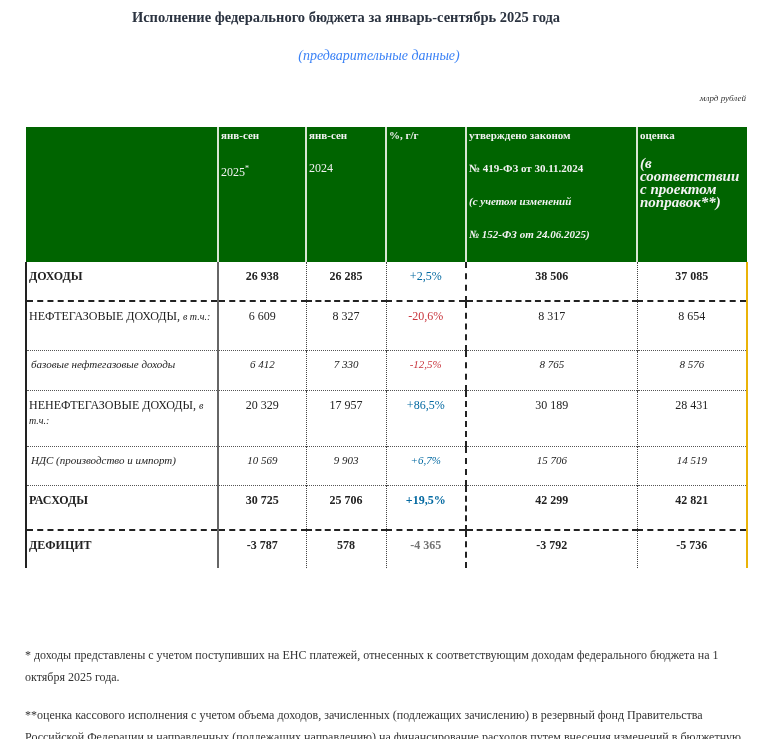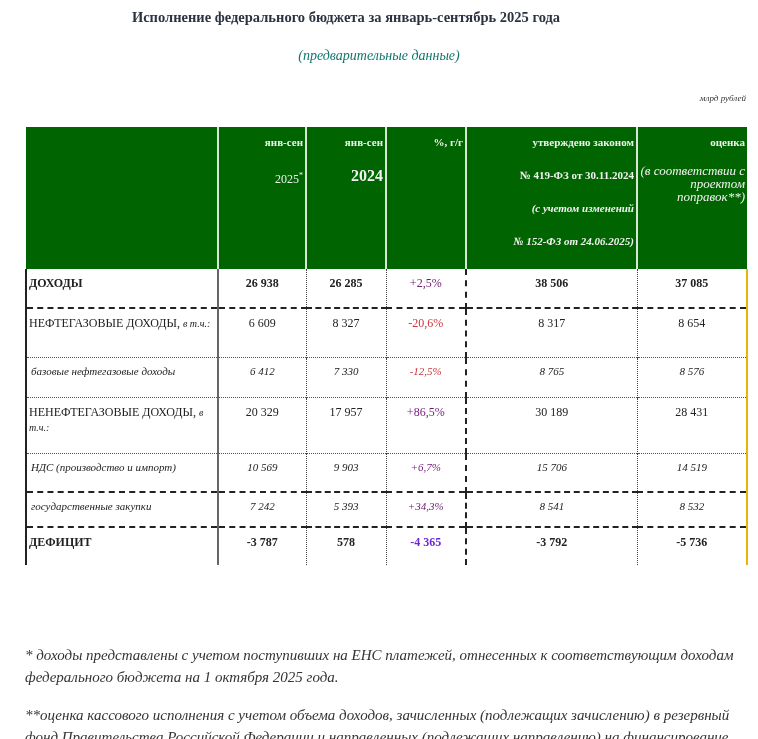--- a/index.html
+++ b/index.html
@@ -1,40 +1,40 @@
 <!DOCTYPE html>
 <html><head>
 <meta charset="utf-8">
 <style>
   html, body { margin: 0; padding: 0; background: #ffffff; }
   body { width: 758px; height: 739px; position: relative; overflow: hidden;
          font-family: "Liberation Serif", "DejaVu Serif", serif; color: #222; }
   .title { position: absolute; top: 9px; left: 0; width: 692px; text-align: center;
            font-size: 14.5px; font-weight: bold; color: #2b3340; }
   .subtitle { position: absolute; top: 48px; left: 0; width: 758px; text-align: center;
-              font-size: 14px; font-style: italic; color: #0f766e; }
+              font-size: 14px; font-style: italic; color: #3b82f6; }
   .units { position: absolute; top: 93px; right: 12px; font-size: 9px; font-style: italic; color: #333; }
 
   table.budget { position: absolute; top: 127px; left: 25px; width: 721px;
                  border-collapse: collapse; table-layout: fixed; }
   table.budget col.c0 { width: 192px; }
   table.budget col.c1 { width: 88px; }
   table.budget col.c2 { width: 80px; }
   table.budget col.c3 { width: 80px; }
   table.budget col.c4 { width: 171px; }
   table.budget col.c5 { width: 110px; }
 
   thead th { background: #006400; color: #f2f2f2; font-weight: bold; font-size: 11px;
-             vertical-align: top; text-align: right; padding: 10px 2px 0 2px; height: 129px;
+             vertical-align: top; text-align: left; padding: 3px 2px 0 2px; height: 129px;
              border-left: 2px solid #d9e6d4; border-right: 2px solid #d9e6d4; }
   thead th:first-child { border-left: none; }
   thead th:last-child { border-right: none; }
   thead th .line { display: block; line-height: 11px; margin-bottom: 22px; }
   thead th .line.it { font-style: italic; }
-  thead th .small-it { display: block; font-size: 13px; font-style: italic; font-weight: normal;
+  thead th .small-it { display: block; font-size: 15px; font-style: italic; font-weight: bold;
                        line-height: 13px; margin-top: 16px; }
   thead th sup { font-size: 8px; }
 
   tbody td { font-size: 12px; vertical-align: top; text-align: center; padding: 7px 4px 0 4px;
              border-left: 1px dotted #444; border-right: 1px dotted #444; }
   tbody td:first-child { text-align: left; border-left: 2px solid #222; border-right: 2px solid #666; padding-left: 2px; }
   tbody td:nth-child(4) { border-right: 2px dashed #222; }
   tbody td:last-child { border-right: 2px solid #eab308; }
 
   tr.major td { font-weight: bold; }
@@ -46,25 +46,25 @@
   tr.r-neneft { height: 56px; border-top: 1px dotted #555; }
   tr.r-nds { height: 39px; border-top: 1px dotted #555; }
   tr.r-rash { height: 45px; border-top: 1px dotted #555; }
   tr.r-zak { height: 35px; border-top: 2px dashed #222; }
   tr.r-def { height: 38px; border-top: 2px dashed #222; }
   tr.r-vvp { height: 40px; border-bottom: 2px solid #222; }
   tr.r-vvp td { font-size: 10px; padding-top: 2px; }
   tr.r-vvp td:first-child { padding-left: 24px; }
 
   .qual { font-style: italic; font-weight: normal; font-size: 10px; }
-  .pos { color: #701a75; }
+  .pos { color: #0369a1; }
   .neg { color: #c8343c; }
-  .neg-strong { color: #6d28d9; }
+  .neg-strong { color: #737373; }
 
-  .footnote { position: absolute; left: 25px; width: 722px; font-size: 15px; font-style: italic;
+  .footnote { position: absolute; left: 25px; width: 722px; font-size: 12px; 
               line-height: 22px; color: #333; }
   .fn1 { top: 644px; }
   .fn2 { top: 704px; }
 </style>
 </head>
 <body>
 
 <div class="title">Исполнение федерального бюджета за январь-сентябрь 2025 года</div>
 <div class="subtitle">(предварительные данные)</div>
 <div class="units">млрд рублей</div>
@@ -80,21 +80,21 @@
   </colgroup>
   <thead>
     <tr>
       <th></th>
       <th>
         <span class="line">янв-сен</span>
         <span class="line" style="font-weight:normal;font-size:12px;"><span>2025</span><sup>*</sup></span>
       </th>
       <th>
         <span class="line">янв-сен</span>
-        <span class="line" style="font-weight:bold;font-size:16px;">2024</span>
+        <span class="line" style="font-weight:normal;font-size:12px;">2024</span>
       </th>
       <th>
         <span class="line">%, г/г</span>
       </th>
       <th>
         <span class="line">утверждено законом</span>
         <span class="line">№ 419-ФЗ от 30.11.2024</span>
         <span class="line it">(с учетом изменений</span>
         <span class="line it">№ 152-ФЗ от 24.06.2025)</span>
       </th>
@@ -138,27 +138,27 @@
       <td>28 431</td>
     </tr>
     <tr class="sub r-nds">
       <td>НДС (производство и импорт)</td>
       <td>10 569</td>
       <td>9 903</td>
       <td class="pos">+6,7%</td>
       <td>15 706</td>
       <td>14 519</td>
     </tr>
-    <tr class="sub r-zak">
-      <td>государственные закупки</td>
-      <td>7 242</td>
-      <td>5 393</td>
-      <td class="pos">+34,3%</td>
-      <td>8 541</td>
-      <td>8 532</td>
+    <tr class="major r-rash">
+      <td>РАСХОДЫ</td>
+      <td>30 725</td>
+      <td>25 706</td>
+      <td class="pos">+19,5%</td>
+      <td>42 299</td>
+      <td>42 821</td>
     </tr>
     <tr class="major r-def">
       <td>ДЕФИЦИТ</td>
       <td>-3 787</td>
       <td>578</td>
       <td class="neg-strong">-4 365</td>
       <td>-3 792</td>
       <td>-5 736</td>
     </tr>
   </tbody>

